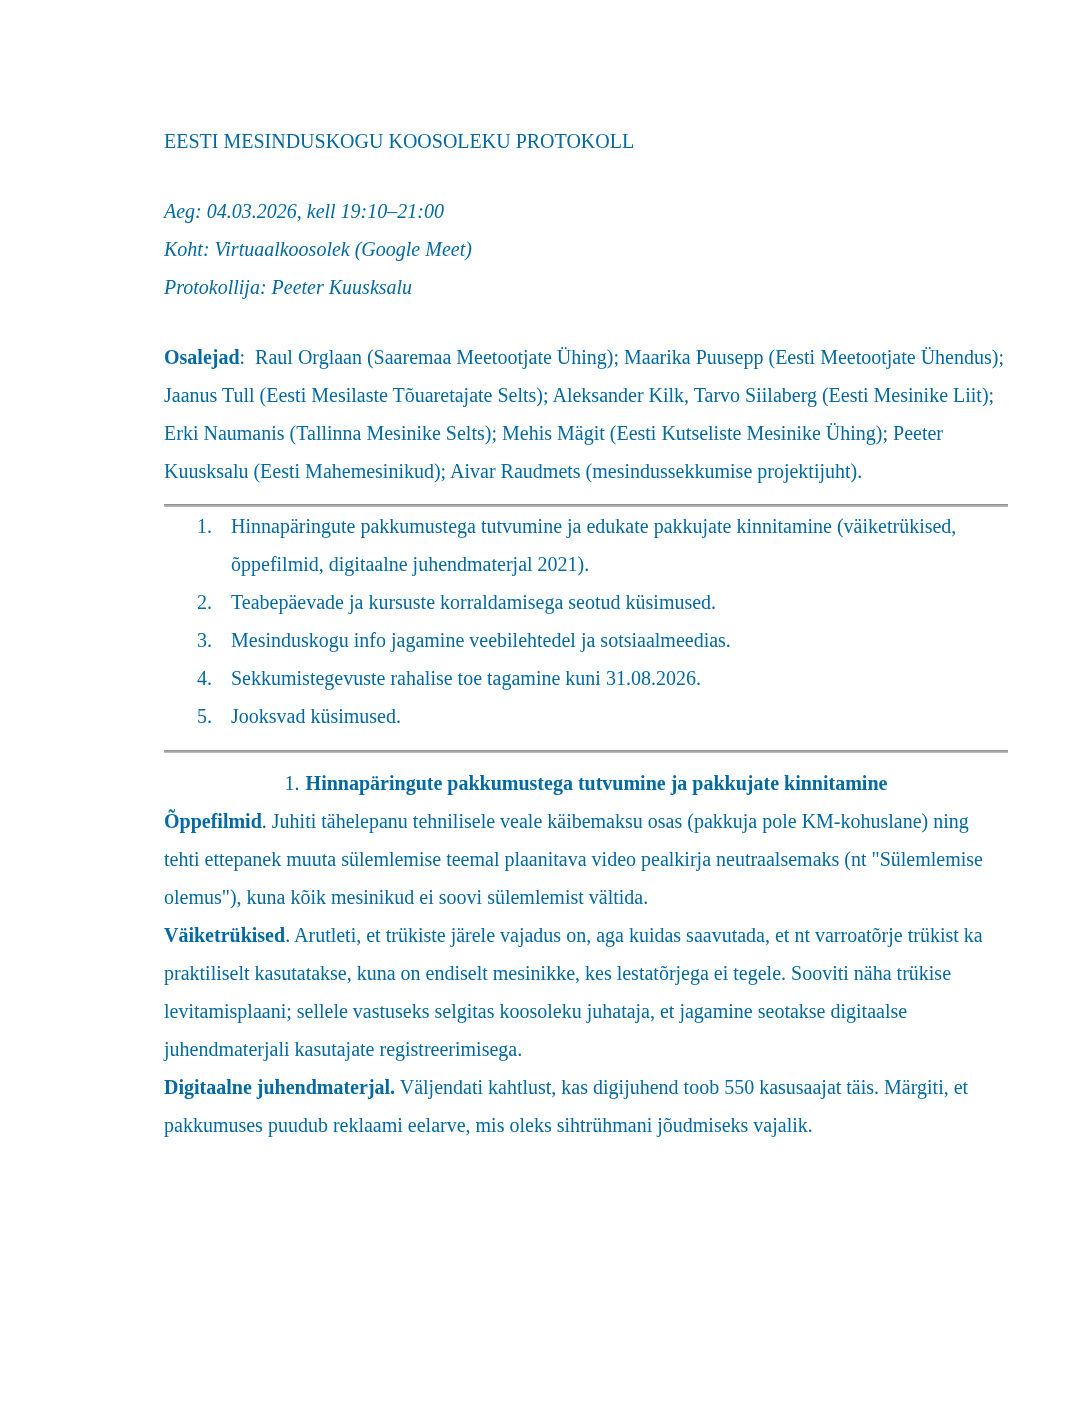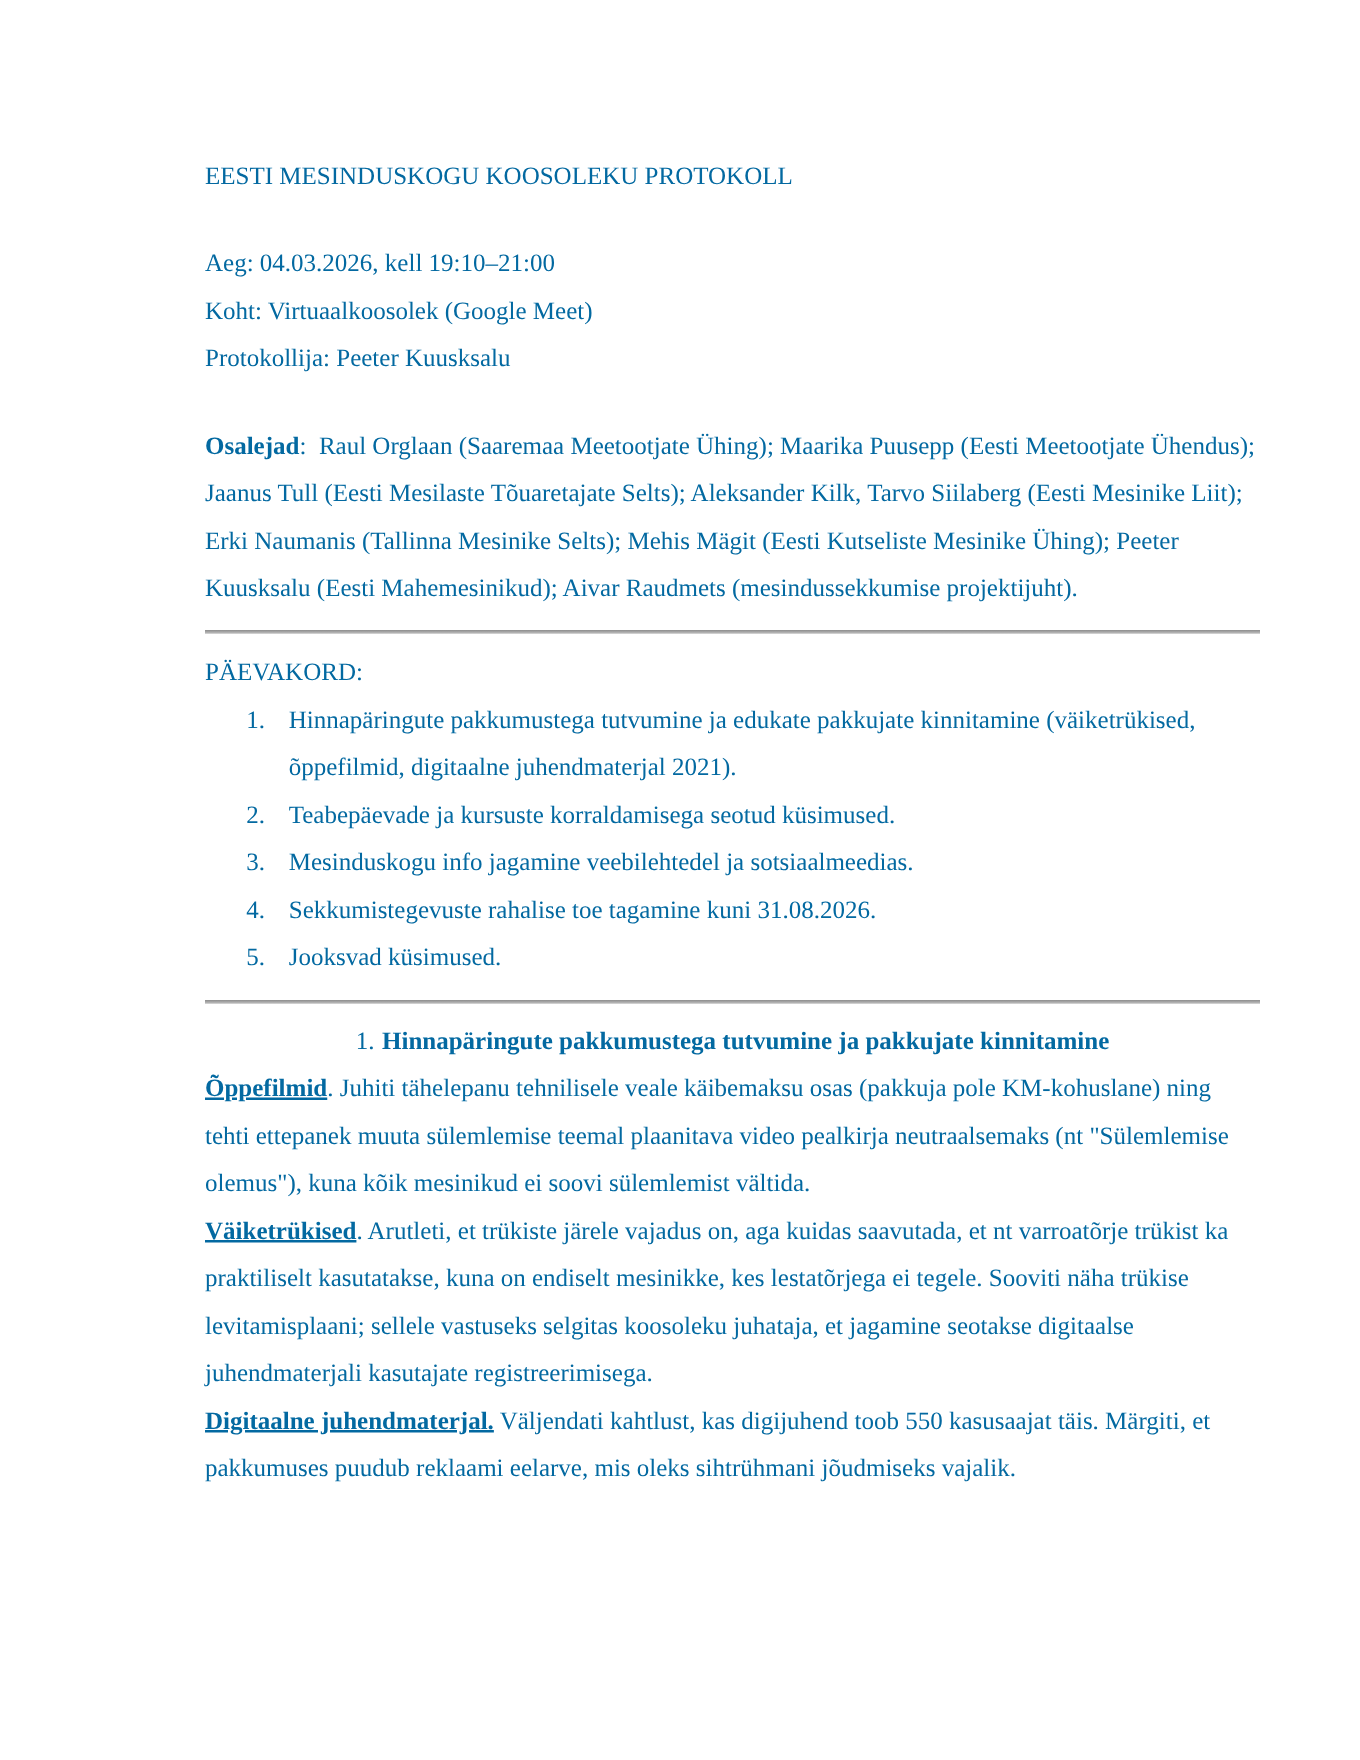--- a/index.html
+++ b/index.html
@@ -25,20 +25,21 @@
     margin-left: 36px;
   }
   .doc-title {
     margin: 0 0 32px 0;
     font-size: 20px;
     font-weight: normal;
     line-height: 38px;
   }
   .meta-block p {
     margin: 0;
+    font-style: italic;
   }
   .participants {
     margin: 32px 0 0 0;
     white-space: pre-wrap;
   }
   .participants b { font-weight: bold; }
   .rule {
     border: none;
     height: 3px;
     margin: 14px 0 0 0;
@@ -68,40 +69,39 @@
   }
   .section-heading {
     margin: 11px 0 0 0;
     text-align: center;
   }
   .section-heading .sec-num { margin-right: 6px; }
   .section-heading b { font-weight: bold; }
   .body-para {
     margin: 0;
   }
-  .body-para b { font-weight: bold; text-decoration: underline; }
+  .body-para b { font-weight: bold; }
 </style>
 </head>
 <body>
 
 <div class="page">
 
   <h1 class="doc-title">EESTI MESINDUSKOGU KOOSOLEKU PROTOKOLL</h1>
 
   <div class="meta-block">
     <p>Aeg: 04.03.2026, kell 19:10–21:00</p>
     <p>Koht: Virtuaalkoosolek (Google Meet)</p>
     <p>Protokollija: Peeter Kuusksalu</p>
   </div>
 
   <p class="participants"><b>Osalejad</b><span>:&nbsp; Raul Orglaan (Saaremaa Meetootjate Ühing); Maarika Puusepp (Eesti Meetootjate Ühendus); Jaanus Tull (Eesti Mesilaste Tõuaretajate Selts); Aleksander Kilk, Tarvo Siilaberg (Eesti Mesinike Liit); Erki Naumanis (Tallinna Mesinike Selts); Mehis Mägit (Eesti Kutseliste Mesinike Ühing); Peeter Kuusksalu (Eesti Mahemesinikud); Aivar Raudmets (mesindussekkumise projektijuht).</span></p>
 
   <hr class="rule">
 
-  <p class="agenda-heading">PÄEVAKORD:</p>
 
   <ol class="agenda">
     <li>Hinnapäringute pakkumustega tutvumine ja edukate pakkujate kinnitamine (väiketrükised, õppefilmid, digitaalne juhendmaterjal 2021).</li>
     <li>Teabepäevade ja kursuste korraldamisega seotud küsimused.</li>
     <li>Mesinduskogu info jagamine veebilehtedel ja sotsiaalmeedias.</li>
     <li>Sekkumistegevuste rahalise toe tagamine kuni 31.08.2026.</li>
     <li>Jooksvad küsimused.</li>
   </ol>
 
   <hr class="rule second">

